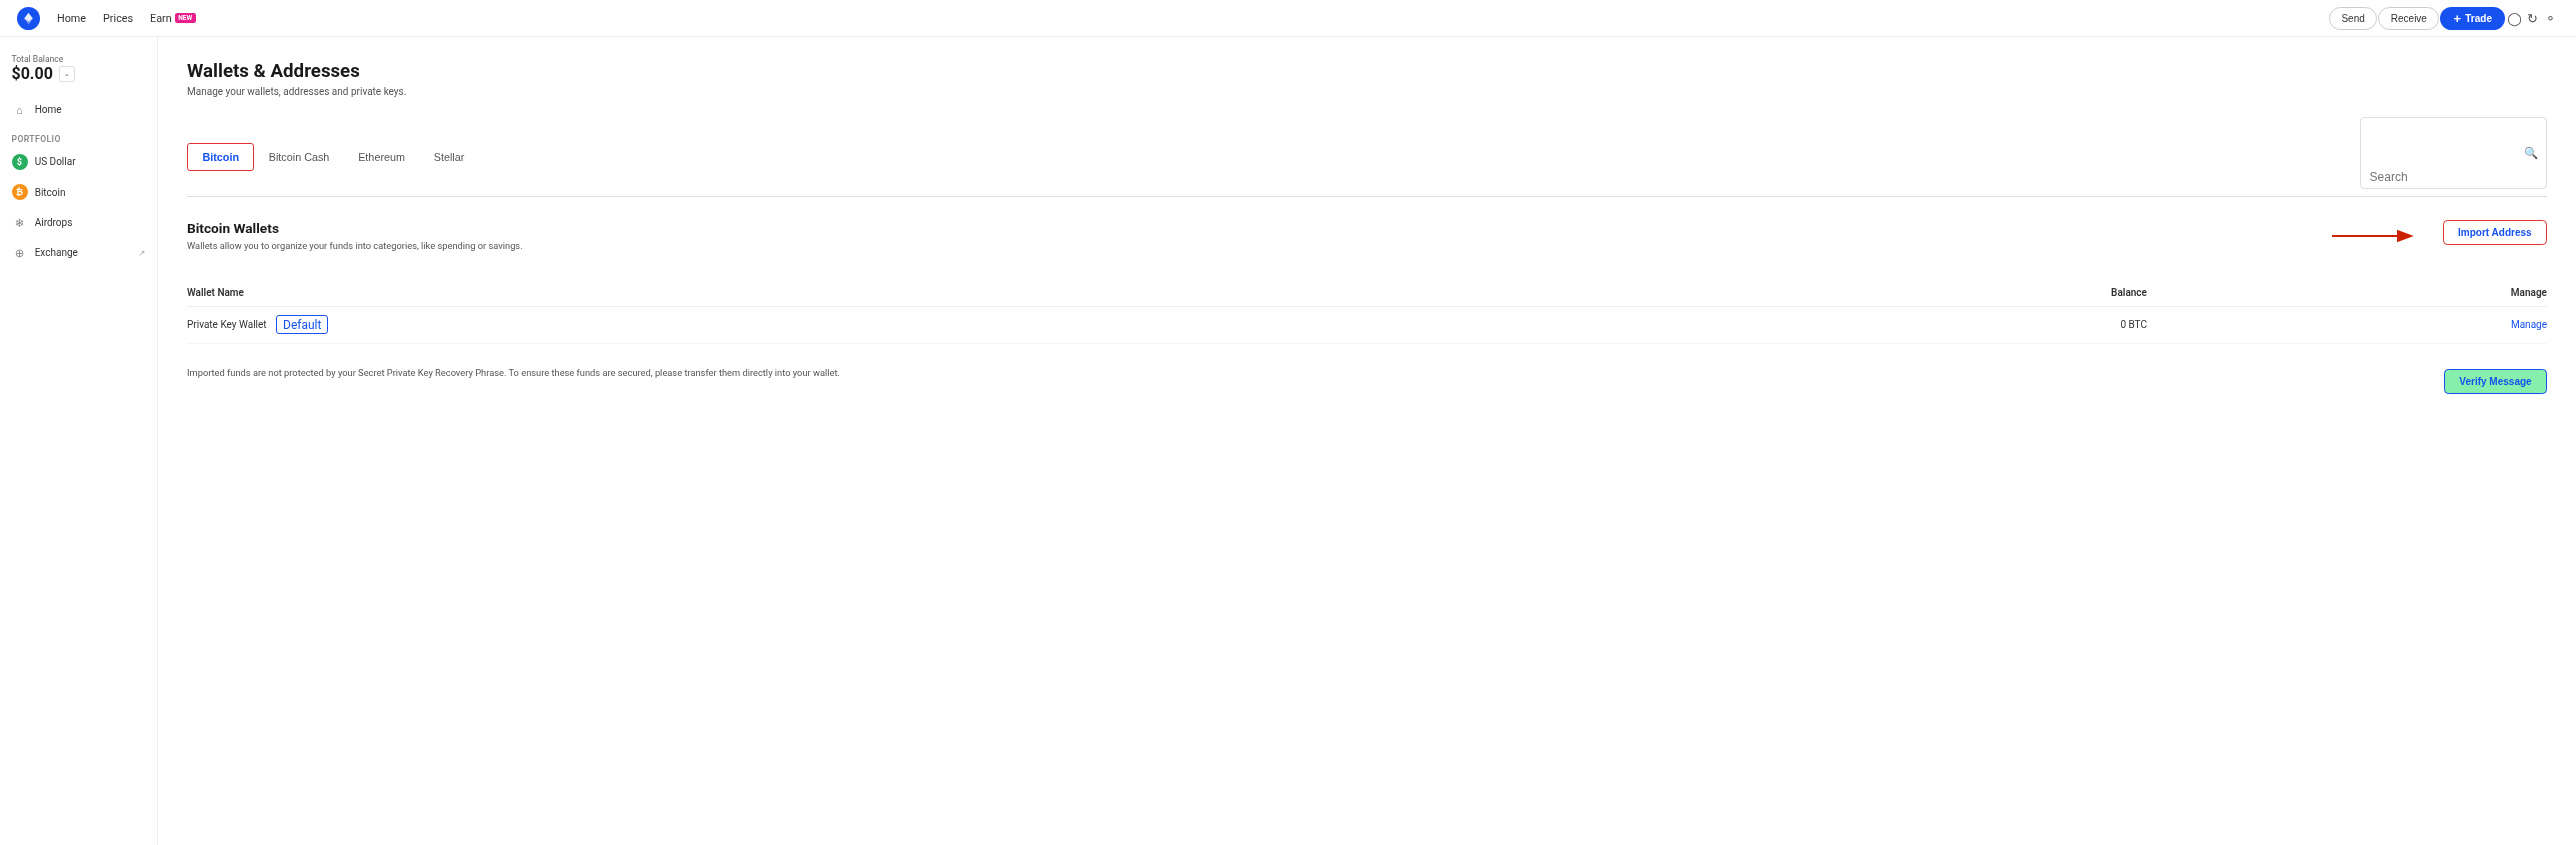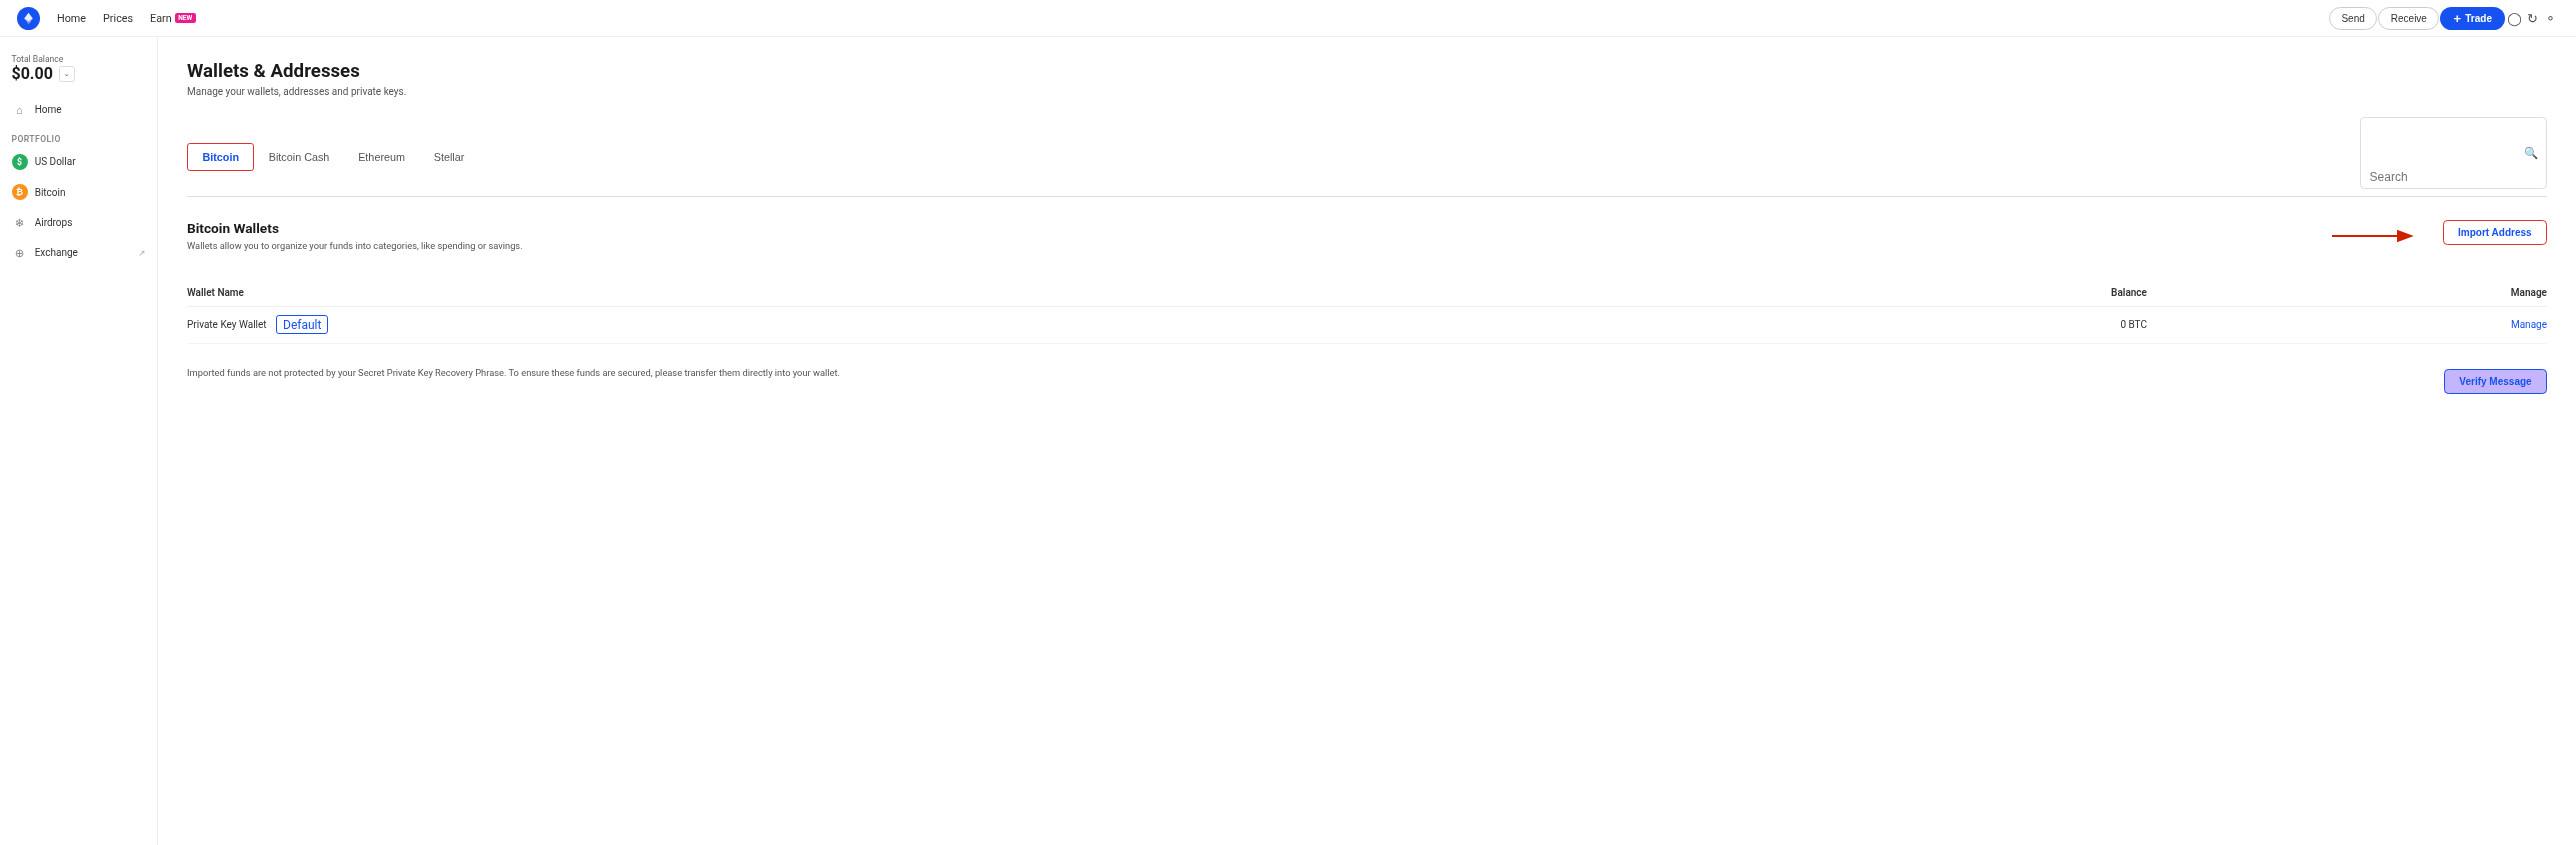--- a/index.html
+++ b/index.html
@@ -108,21 +108,21 @@
       display: inline-block; padding: 1.4px 5.8px; border: 0.7px solid #1652f0;
       border-radius: 2.9px; font-size: 12px; color: #1652f0; margin-left: 7.2px;
     }
     .manage-link { color: #1652f0; text-decoration: none; cursor: pointer; font-size: 10px; }
 
     
     .imported-section { margin-top: 23px; }
     .imported-desc { font-size: 9.3px; color: #555; margin-bottom: 11.5px; }
     .btn-verify {
       padding: 5.8px 14.4px; border: 0.7px solid #1652f0; border-radius: 4.3px;
-      background: #c4b5fd; color: #1652f0; font-size: 10px; font-weight: 600; cursor: pointer;
+      background: #86efac; color: #1652f0; font-size: 10px; font-weight: 600; cursor: pointer;
     }
   </style>
 </head>
 <body>
 
 <nav class="topnav">
   <div class="topnav-logo">
     <svg viewBox="0 0 32 32" width="23" height="23">
       <circle cx="16" cy="16" r="16" fill="#1652f0"></circle>
       <path d="M16 8 L22 16 L16 20 L10 16 Z" fill="#fff" opacity="0.9"></path>

